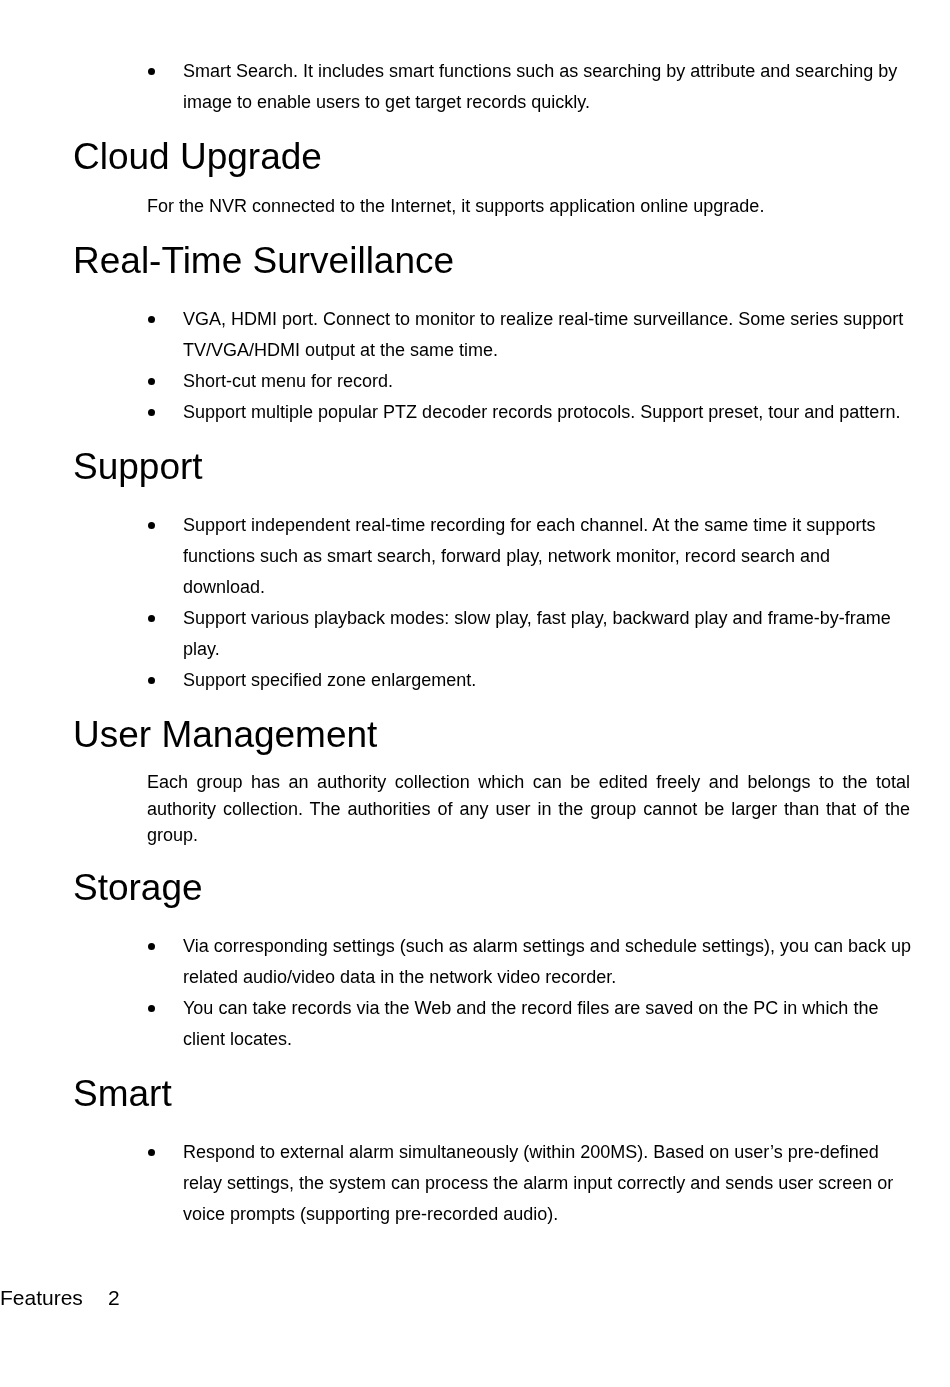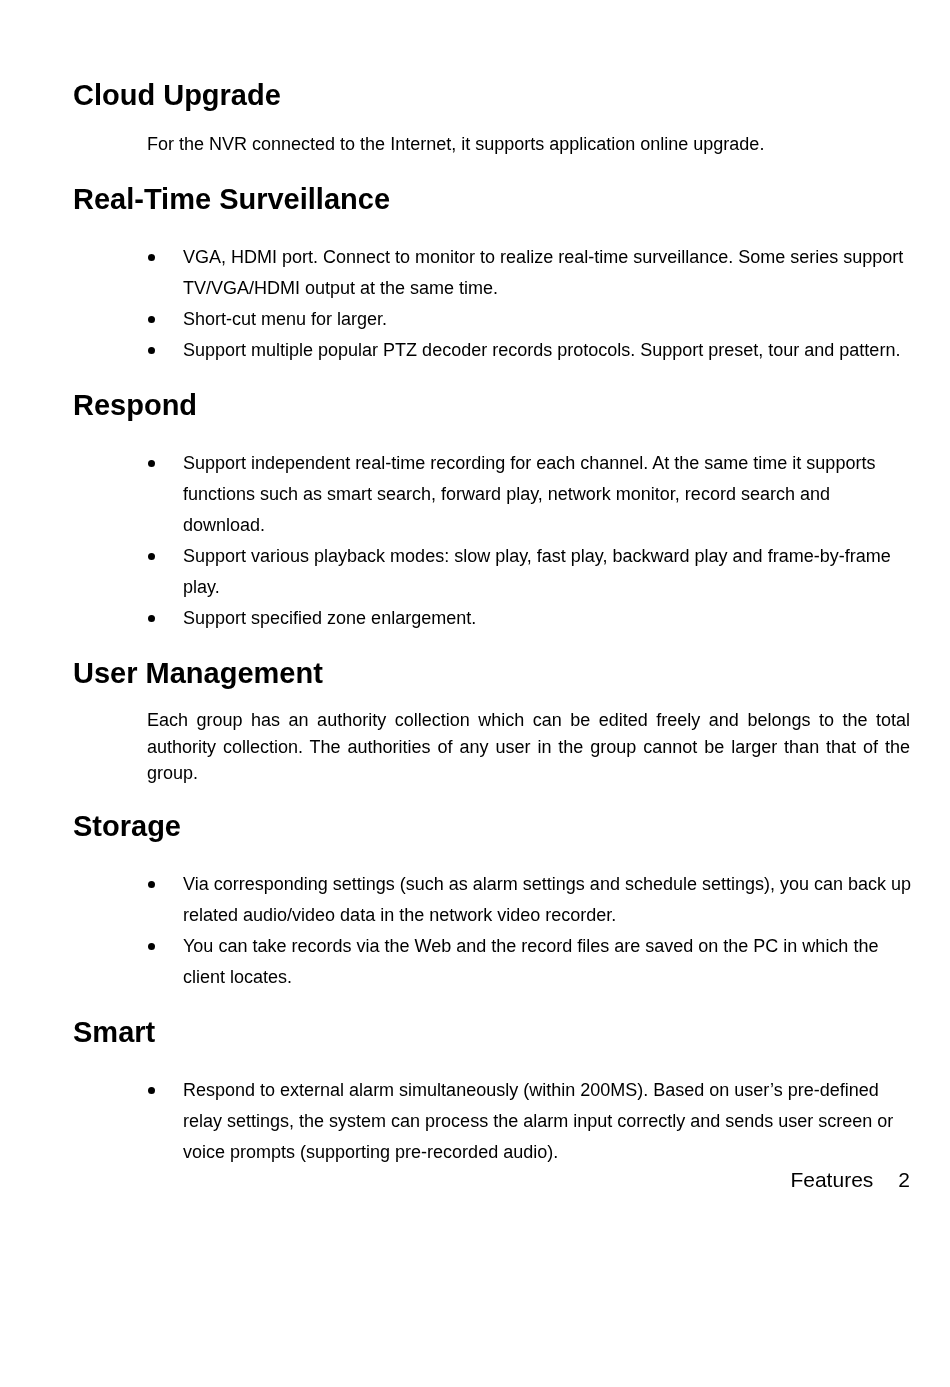--- a/index.html
+++ b/index.html
@@ -12,23 +12,23 @@
     height: 1387px;
     overflow: hidden;
     font-family: "Liberation Sans", "DejaVu Sans", sans-serif;
     color: #000000;
     position: relative;
   }
   .doc {
     padding-top: 56px;
   }
   h2.section-heading {
-    font-size: 29px;
+    font-size: 37px;
     line-height: 34px;
-    font-weight: 700;
+    font-weight: 400;
     margin: 22px 0 0 73px;
     letter-spacing: 0px;
   }
   p.para {
     font-size: 18px;
     line-height: 31px;
     margin: 17px 39px 0 147px;
     width: 763px;
   }
   p.para.justify {
@@ -52,44 +52,48 @@
   ul.bullets li .dot {
     position: absolute;
     left: -35px;
     top: 12px;
     width: 7px;
     height: 7px;
     border-radius: 50%;
     background: #000000;
   }
   .footer {
-    text-align: right;
+    margin-top: 56px;
+    text-align: left;
     padding-right: 40px;
     font-size: 21px;
     line-height: 24px;
   }
   .footer .page-num {
     display: inline-block;
     margin-left: 25px;
   }
 </style>
 </head>
 <body>
 
 <div class="doc">
   <div>
+      <ul class="bullets first">
+        <li><span class="dot"></span><span>Smart Search. It includes smart functions such as searching by attribute and searching by image to enable users to get target records quickly.</span></li>
+      </ul>
       <h2 class="section-heading">Cloud Upgrade</h2>
       <p class="para">For the NVR connected to the Internet, it supports application online upgrade.</p>
       <h2 class="section-heading">Real-Time Surveillance</h2>
       <ul class="bullets">
         <li><span class="dot"></span><span>VGA, HDMI port. Connect to monitor to realize real-time surveillance. Some series support TV/VGA/HDMI output at the same time.</span></li>
-        <li><span class="dot"></span><span>Short-cut menu for larger.</span></li>
+        <li><span class="dot"></span><span>Short-cut menu for record.</span></li>
         <li><span class="dot"></span><span>Support multiple popular PTZ decoder records protocols. Support preset, tour and pattern.</span></li>
       </ul>
-      <h2 class="section-heading">Respond</h2>
+      <h2 class="section-heading">Support</h2>
       <ul class="bullets">
         <li><span class="dot"></span><span>Support independent real-time recording for each channel. At the same time it supports functions such as smart search, forward play, network monitor, record search and download.</span></li>
         <li><span class="dot"></span><span>Support various playback modes: slow play, fast play, backward play and frame-by-frame play.</span></li>
         <li><span class="dot"></span><span>Support specified zone enlargement.</span></li>
       </ul>
       <h2 class="section-heading">User Management</h2>
       <p class="para justify">Each group has an authority collection which can be edited freely and belongs to the total authority collection. The authorities of any user in the group cannot be larger than that of the group.</p>
       <h2 class="section-heading">Storage</h2>
       <ul class="bullets">
         <li><span class="dot"></span><span>Via corresponding settings (such as alarm settings and schedule settings), you can back up related audio/video data in the network video recorder.</span></li>

